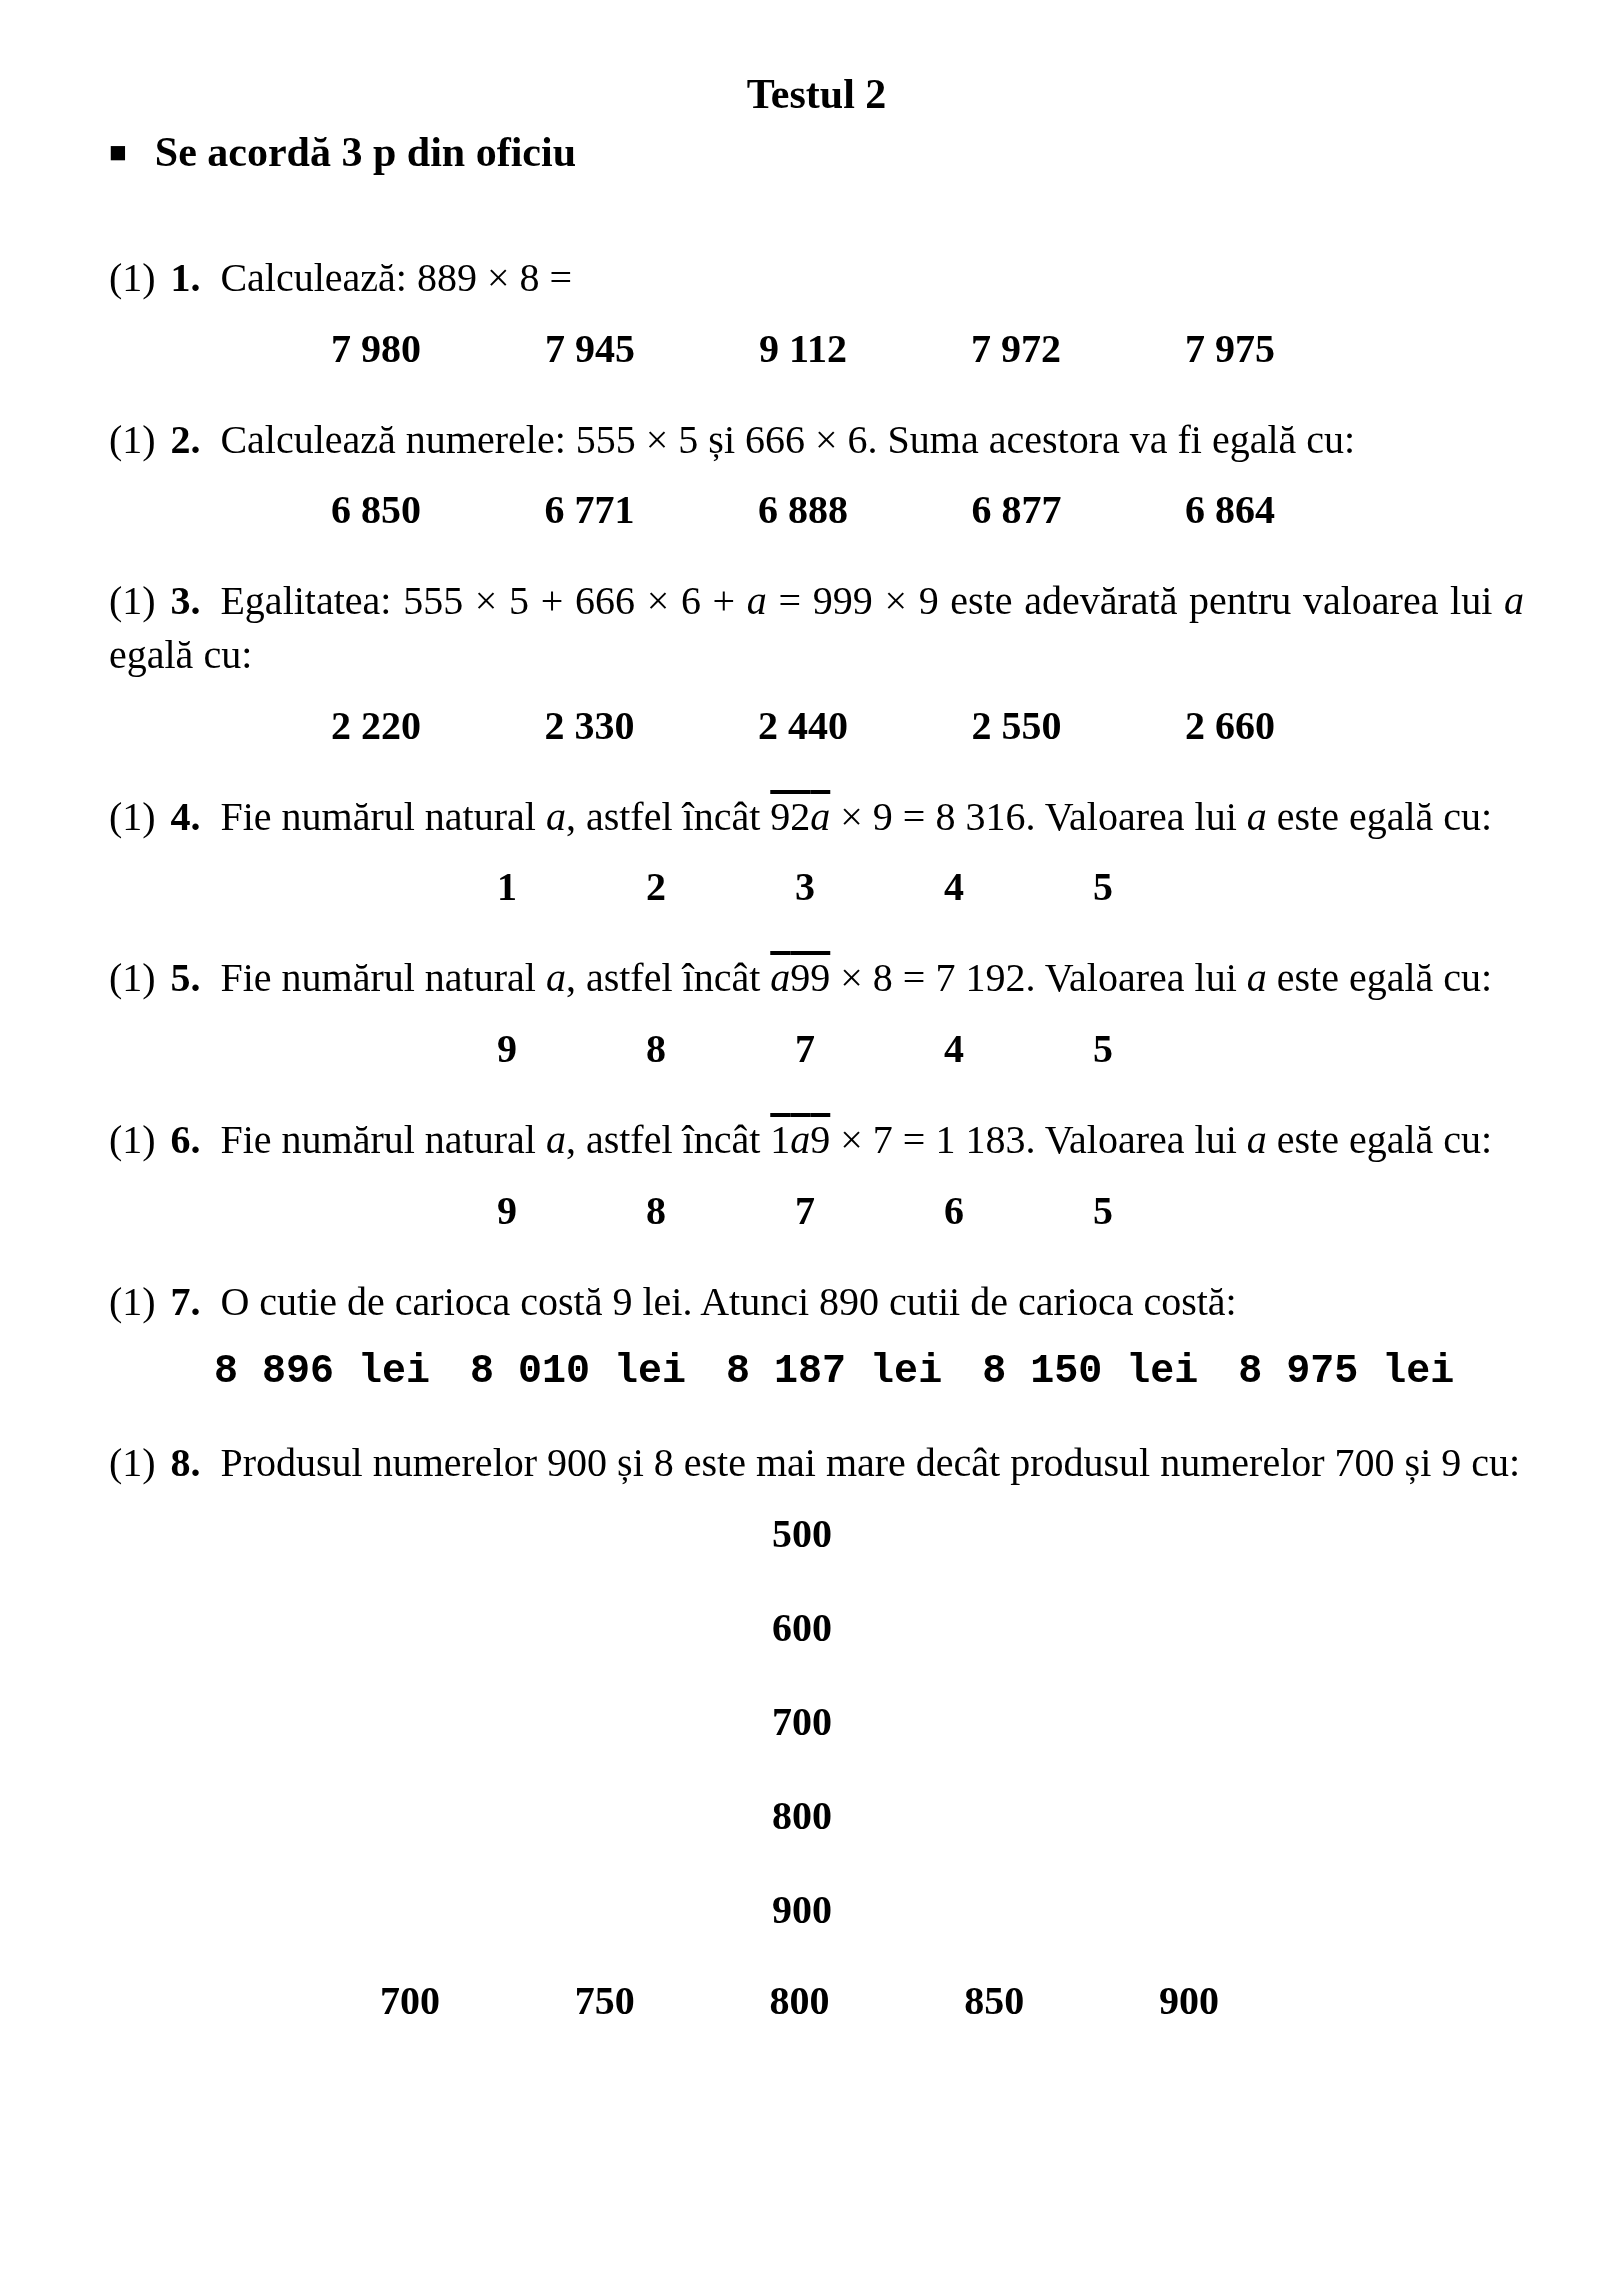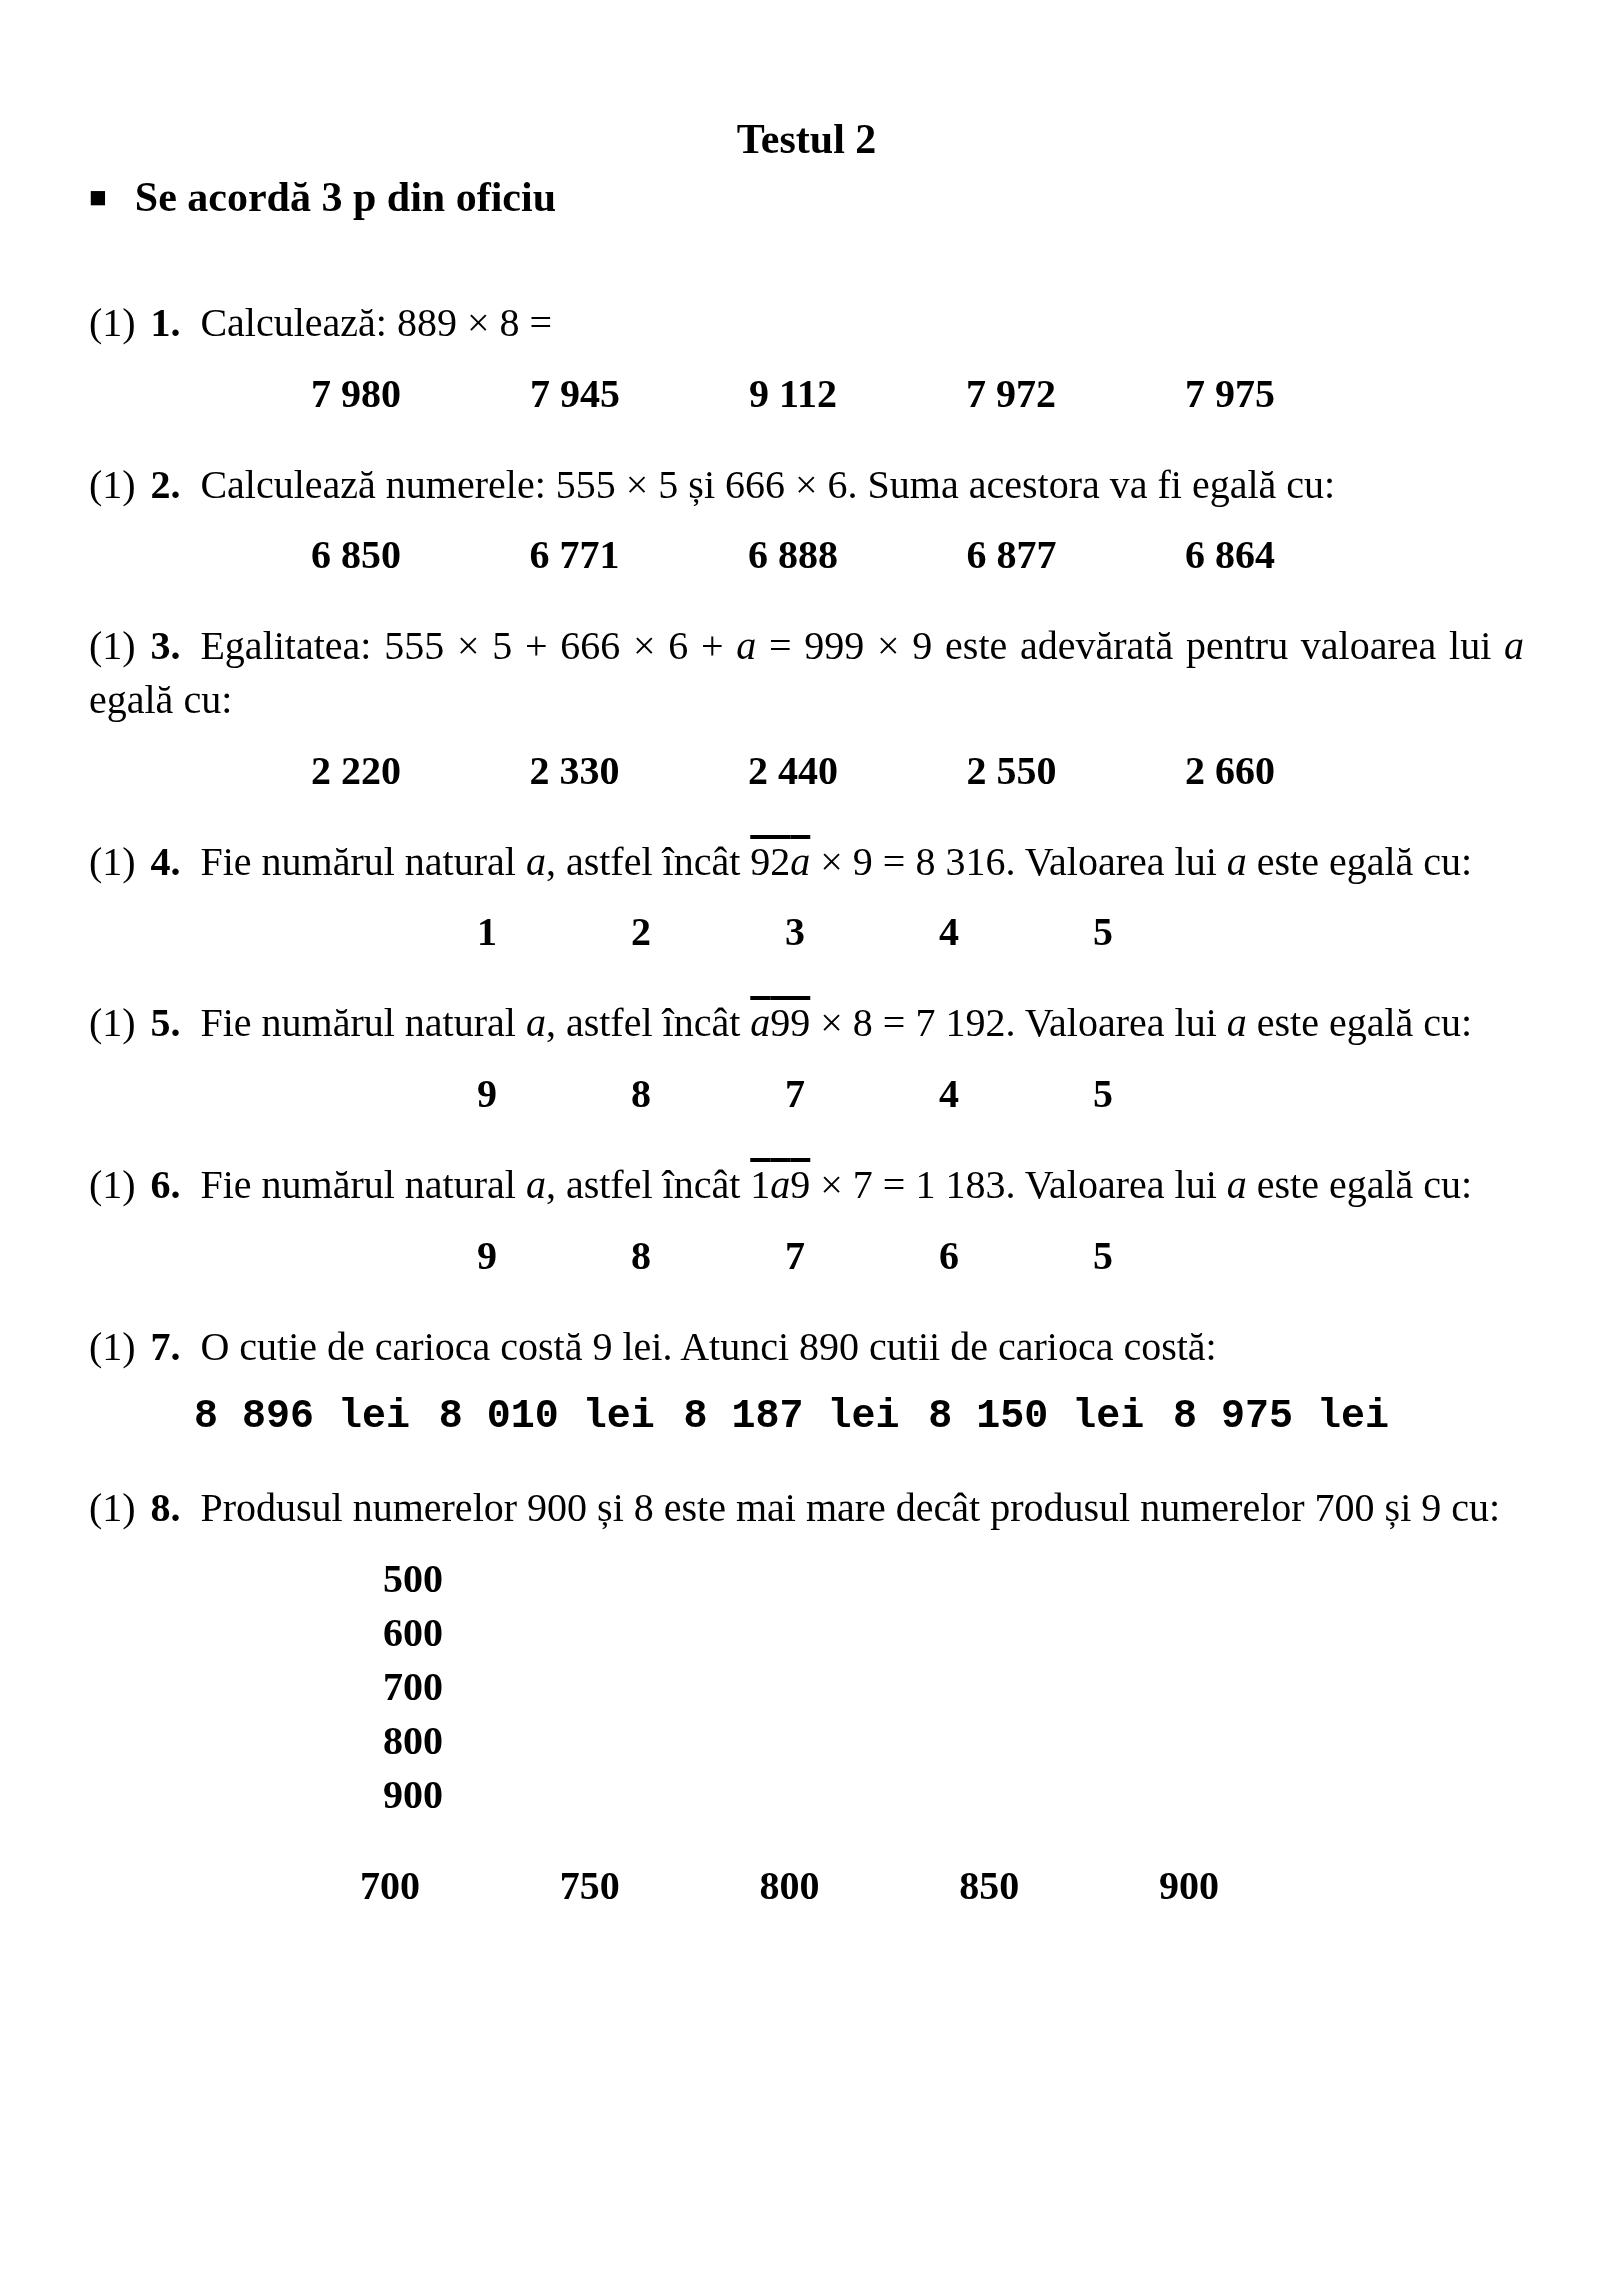--- a/index.html
+++ b/index.html
@@ -9,21 +9,22 @@
   }
   body {
     width: 1613px;
     height: 2290px;
     overflow: hidden;
     color: #000000;
     font-family: "Liberation Serif", "DejaVu Serif", serif;
     font-size: 40px;
   }
   main {
-    padding: 112px 89px 0 89px;
+    padding: 67px 89px 0 89px;
+    margin-left: 20px;
   }
   .page-title {
     margin: 0;
     font-size: 42px;
     line-height: 54px;
     font-weight: bold;
     text-align: center;
   }
   .office-line {
     margin: 3.7px 0 0 0;
@@ -44,25 +45,26 @@
     line-height: 54px;
     text-align: justify;
   }
   .q-points { margin-right: 14.8px; }
   .q-num { font-weight: bold; margin-right: 20px; }
   .it { font-style: italic; }
   .ov { text-decoration: overline; }
   .answers {
     display: flex;
     justify-content: space-between;
-    align-items: flex-start;
+    align-items: center;
     font-weight: bold;
     margin-top: 16.6px;
     line-height: 54px;
     white-space: nowrap;
+    gap: 40px;
   }
   
   #questions .question:nth-child(1) .answers,
   #questions .question:nth-child(2) .answers,
   #questions .question:nth-child(3) .answers { padding-left: 222px; padding-right: 249px; }
   #questions .question:nth-child(4) .answers,
   #questions .question:nth-child(5) .answers,
   #questions .question:nth-child(6) .answers { padding-left: 388px; padding-right: 411px; }
   #questions .question:nth-child(7) .answers { padding-left: 105px; padding-right: 135px; font-family: Liberation Mono, monospace; }
   #questions .question:nth-child(8) .answers { padding-left: 294px; padding-right: 323px; flex-direction: column; }

